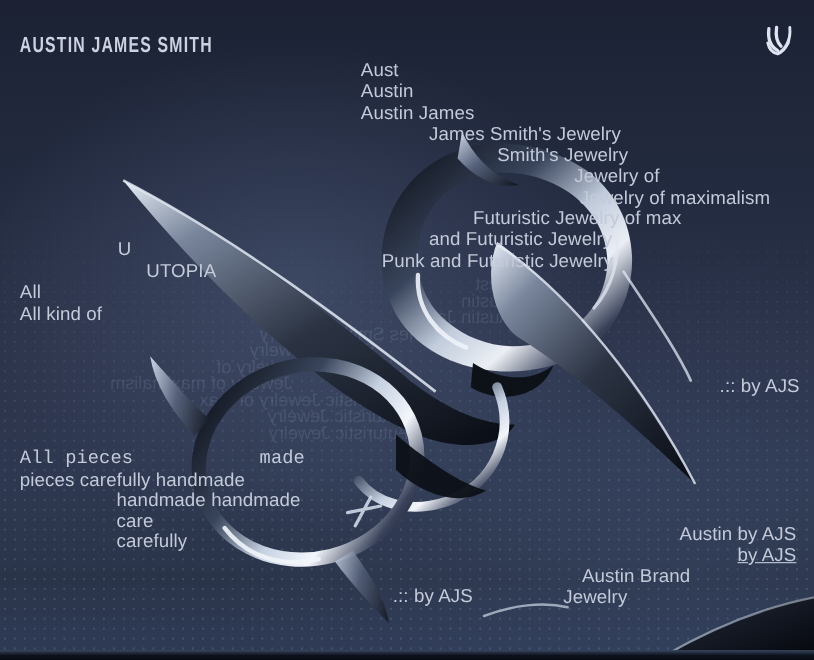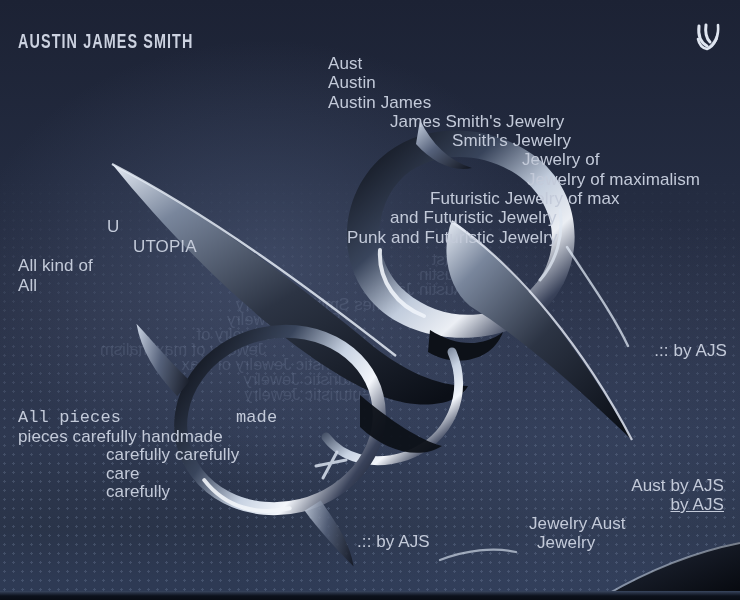--- a/index.html
+++ b/index.html
@@ -56,21 +56,21 @@
   .hm-row1{position:relative;font-family:Liberation Mono, monospace;}
   .hm-made{position:absolute;left:218px;top:0;}
 
   .by-ajs-right{position:absolute;right:13px;top:341px;}
   .by-ajs-bottom{position:absolute;left:357px;top:532px;}
 
   .brand-line{position:absolute;white-space:nowrap;}
   .bl-1{right:16px;top:476px;}
   .bl-2{right:16px;top:495px;text-decoration:underline;}
   .bl-3{left:529px;top:514px;}
-  .bl-4{left:537px;top:533px;}
+  .bl-4{left:512px;top:533px;}
 
   .jewelry{position:absolute;inset:0;pointer-events:none;}
 </style>
 </head>
 <body>
 
 <div class="stage">
   <div class="bg"></div>
   <div class="bg-dots"></div>
 
@@ -170,37 +170,37 @@
     <div class="line" style="margin-left:194px">Jewelry of</div>
     <div class="line" style="margin-left:199px">Jewelry of maximalism</div>
     <div class="line" style="margin-left:102px">Futuristic Jewelry of max</div>
     <div class="line" style="margin-left:62px">and Futuristic Jewelry</div>
     <div class="line" style="margin-left:19px">Punk and Futuristic Jewelry</div>
   </div>
 
   <div class="cascade-left txt">
     <div class="line" style="margin-left:89px">U</div>
     <div class="line" style="margin-left:115px">UTOPIA</div>
+    <div class="line">All</div>
     <div class="line">All kind of</div>
-    <div class="line">All</div>
   </div>
 
   <div class="cascade-handmade txt">
     <div class="hm-row1 line">
       <span>All pieces</span>
       <span class="hm-made">made</span>
     </div>
     <div class="line" style="">pieces carefully handmade</div>
-    <div class="line" style="margin-left:88px">carefully carefully</div>
+    <div class="line" style="margin-left:88px">handmade handmade</div>
     <div class="line" style="margin-left:88px">care</div>
     <div class="line" style="margin-left:88px">carefully</div>
   </div>
 
   <div class="by-ajs-right txt line">.:: by AJS</div>
   <div class="by-ajs-bottom txt line">.:: by AJS</div>
 
-  <div class="brand-line bl-1 txt">Aust by AJS</div>
+  <div class="brand-line bl-1 txt">Austin by AJS</div>
   <div class="brand-line bl-2 txt">by AJS</div>
-  <div class="brand-line bl-3 txt">Jewelry Aust</div>
+  <div class="brand-line bl-3 txt">Austin Brand</div>
   <div class="brand-line bl-4 txt">Jewelry</div>
 
   <div class="bg-bottom-strip"></div>
 </div>
 
 </body></html>

